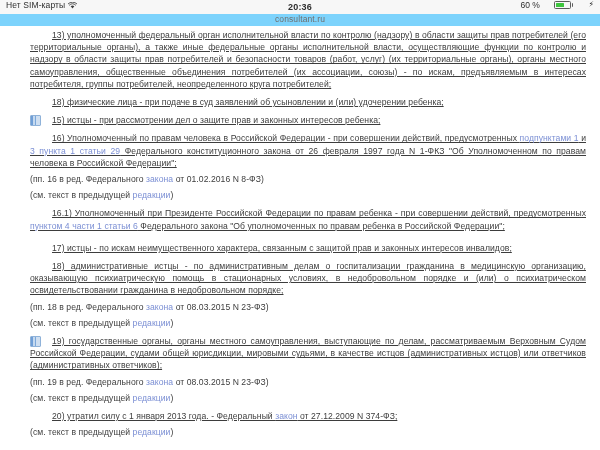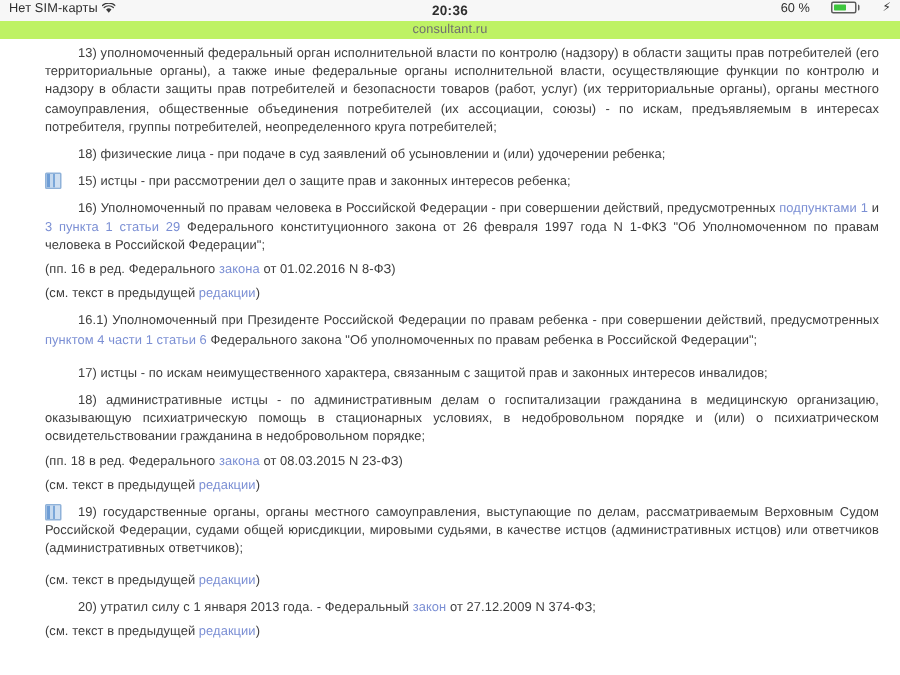--- a/index.html
+++ b/index.html
@@ -94,21 +94,21 @@
     color: #2e2e2e;
     margin-left: 1px;
   }
 
   
   .site-title {
     text-align: center;
     font-size: 8.5px;
     color: #6f6f6f;
     line-height: 10px;
-    background: #bef264;
+    background: #7dd3fc;
     padding-bottom: 2px;
     letter-spacing: 0.1px;
   }
 
   
   .doc {
     position: relative;
     padding: 3px 14px 0 14px;
     box-sizing: border-box;
   }
@@ -129,20 +129,21 @@
   }
   p.body-text {
     margin: 0 0 0 0;
     padding: 0 0 0 0;
     font-size: 8.6px;
     line-height: 12.2px;
     text-align: justify;
     text-indent: 22px;
     color: #3d3d3d;
     letter-spacing: 0.05px;
+    text-decoration: underline;
   }
   p.note-text {
     margin: 0;
     padding: 0;
     font-size: 8.6px;
     line-height: 12.2px;
     text-align: left;
     text-indent: 0;
     color: #3d3d3d;
     letter-spacing: 0.05px;
@@ -234,20 +235,23 @@
       <div class="gap-sm"></div>
       <div class="para-row">
         <p class="note-text">(см. текст в предыдущей <a class="lnk" href="#" style="color: rgb(123, 143, 212);">редакции</a>)</p>
       </div>
       <div class="gap-lg"></div>
       <div class="para-row">
         <span class="marker"></span>
         <p class="body-text">19) государственные органы, органы местного самоуправления, выступающие по делам, рассматриваемым Верховным Судом Российской Федерации, судами общей юрисдикции, мировыми судьями, в качестве истцов (административных истцов) или ответчиков (административных ответчиков);</p>
       </div>
       <div class="gap-sm"></div>
+      <div class="para-row">
+        <p class="note-text">(пп. 19 в ред. Федерального <a class="lnk" href="#" style="color: rgb(123, 143, 212);">закона</a> от 08.03.2015 N 23-ФЗ)</p>
+      </div>
       <div class="gap-sm"></div>
       <div class="para-row">
         <p class="note-text">(см. текст в предыдущей <a class="lnk" href="#" style="color: rgb(123, 143, 212);">редакции</a>)</p>
       </div>
       <div class="gap-lg"></div>
       <div class="para-row">
         <p class="body-text">20) утратил силу с 1 января 2013 года. - Федеральный <a class="lnk" href="#" style="color: rgb(123, 143, 212);">закон</a> от 27.12.2009 N 374-ФЗ;</p>
       </div>
       <div class="gap-sm"></div>
       <div class="para-row">

